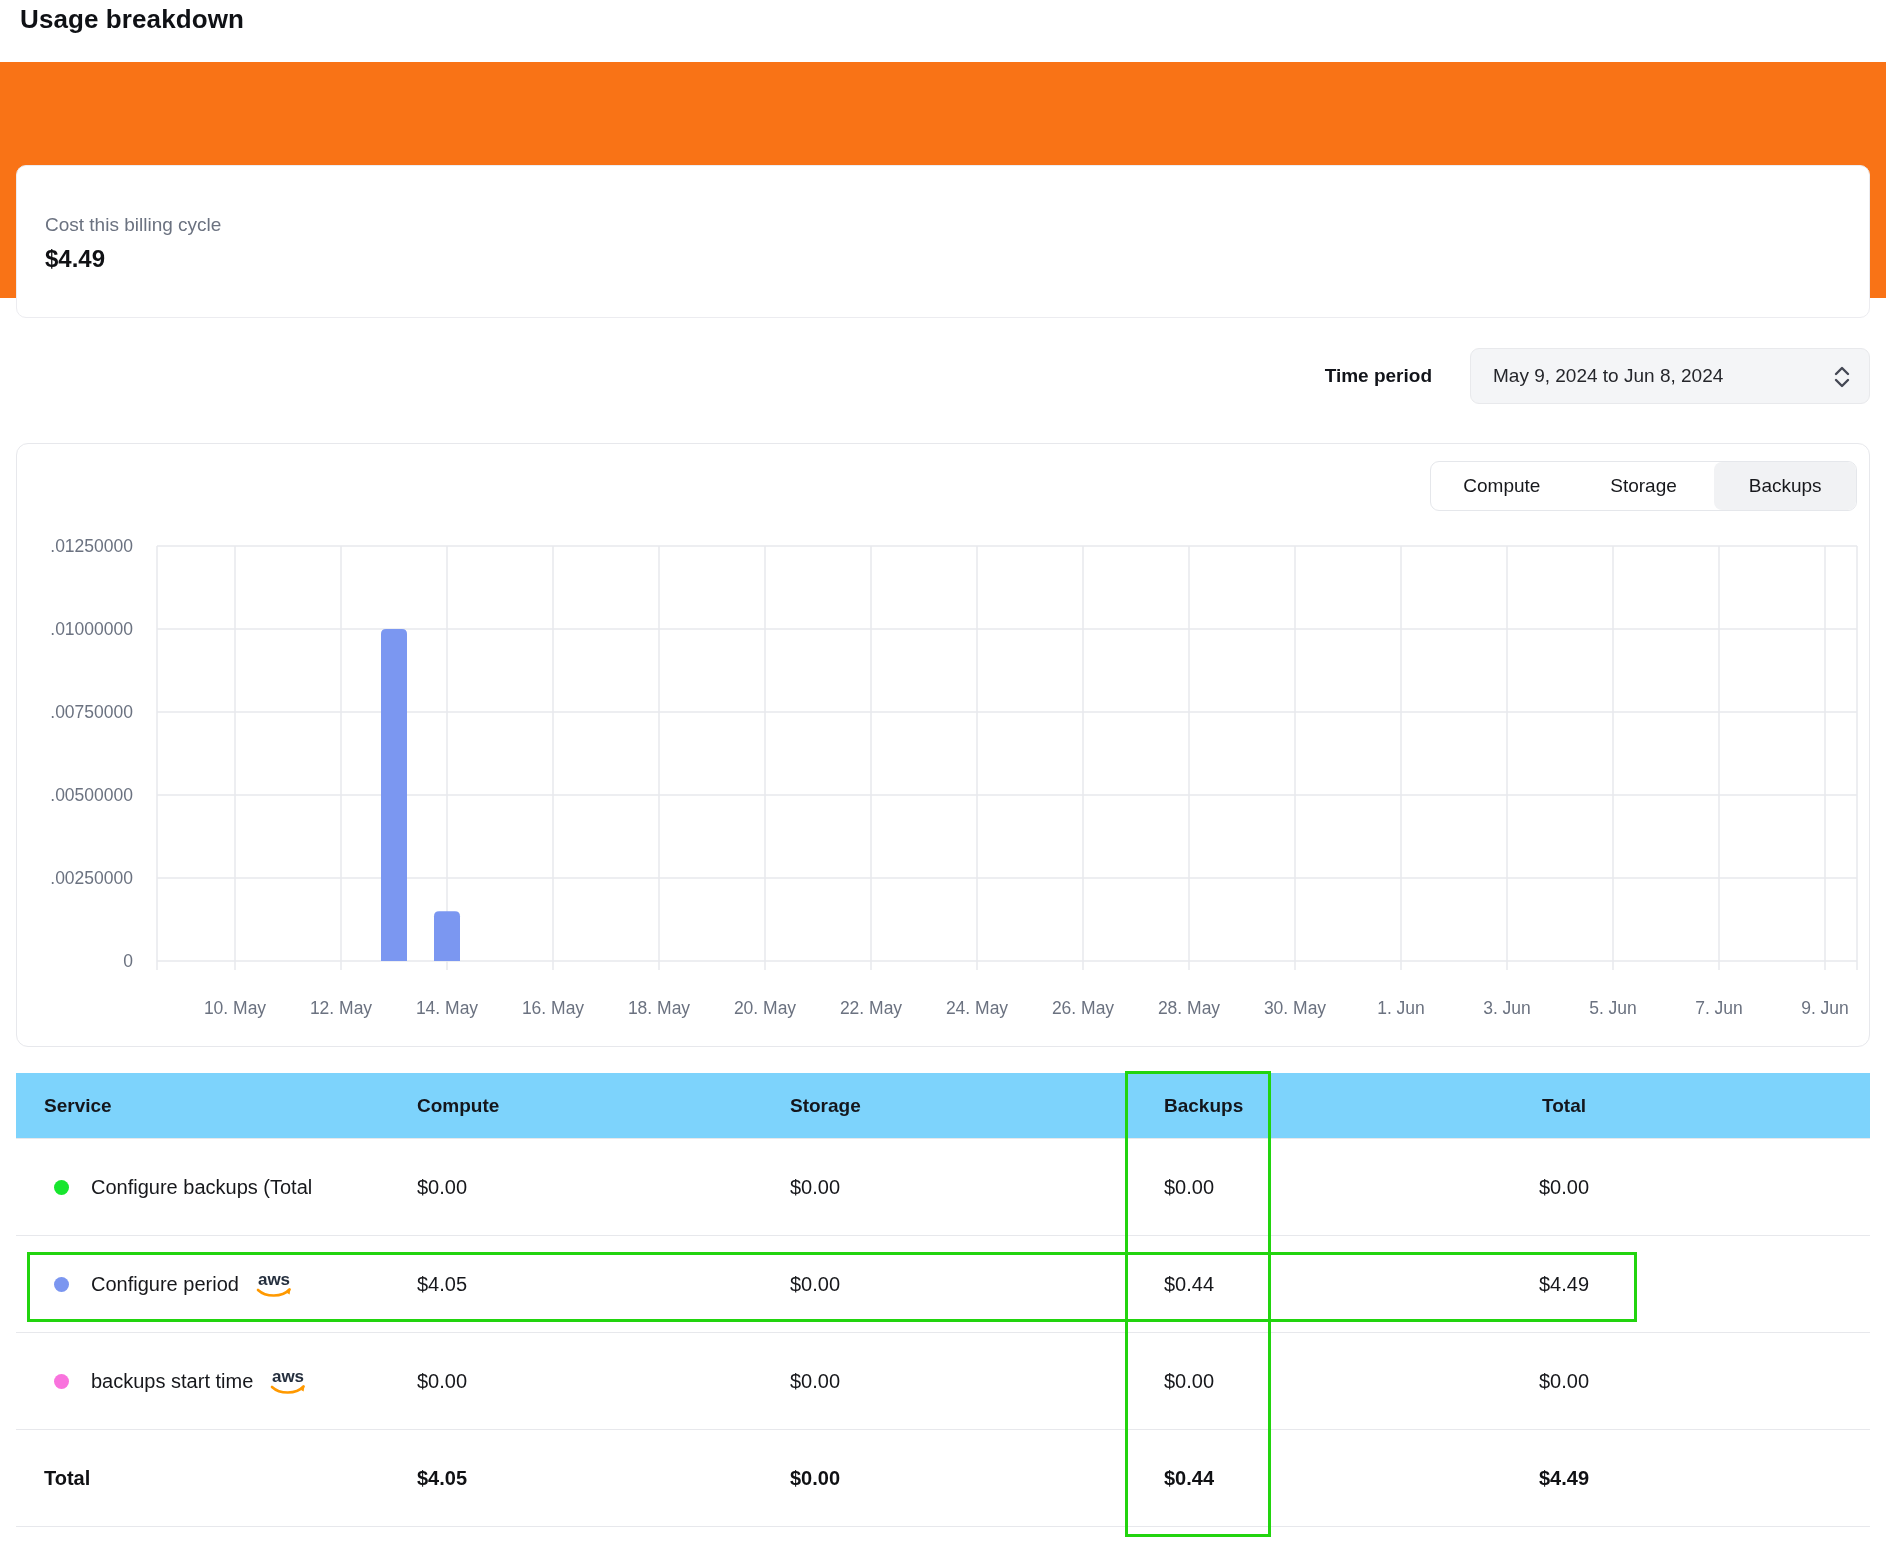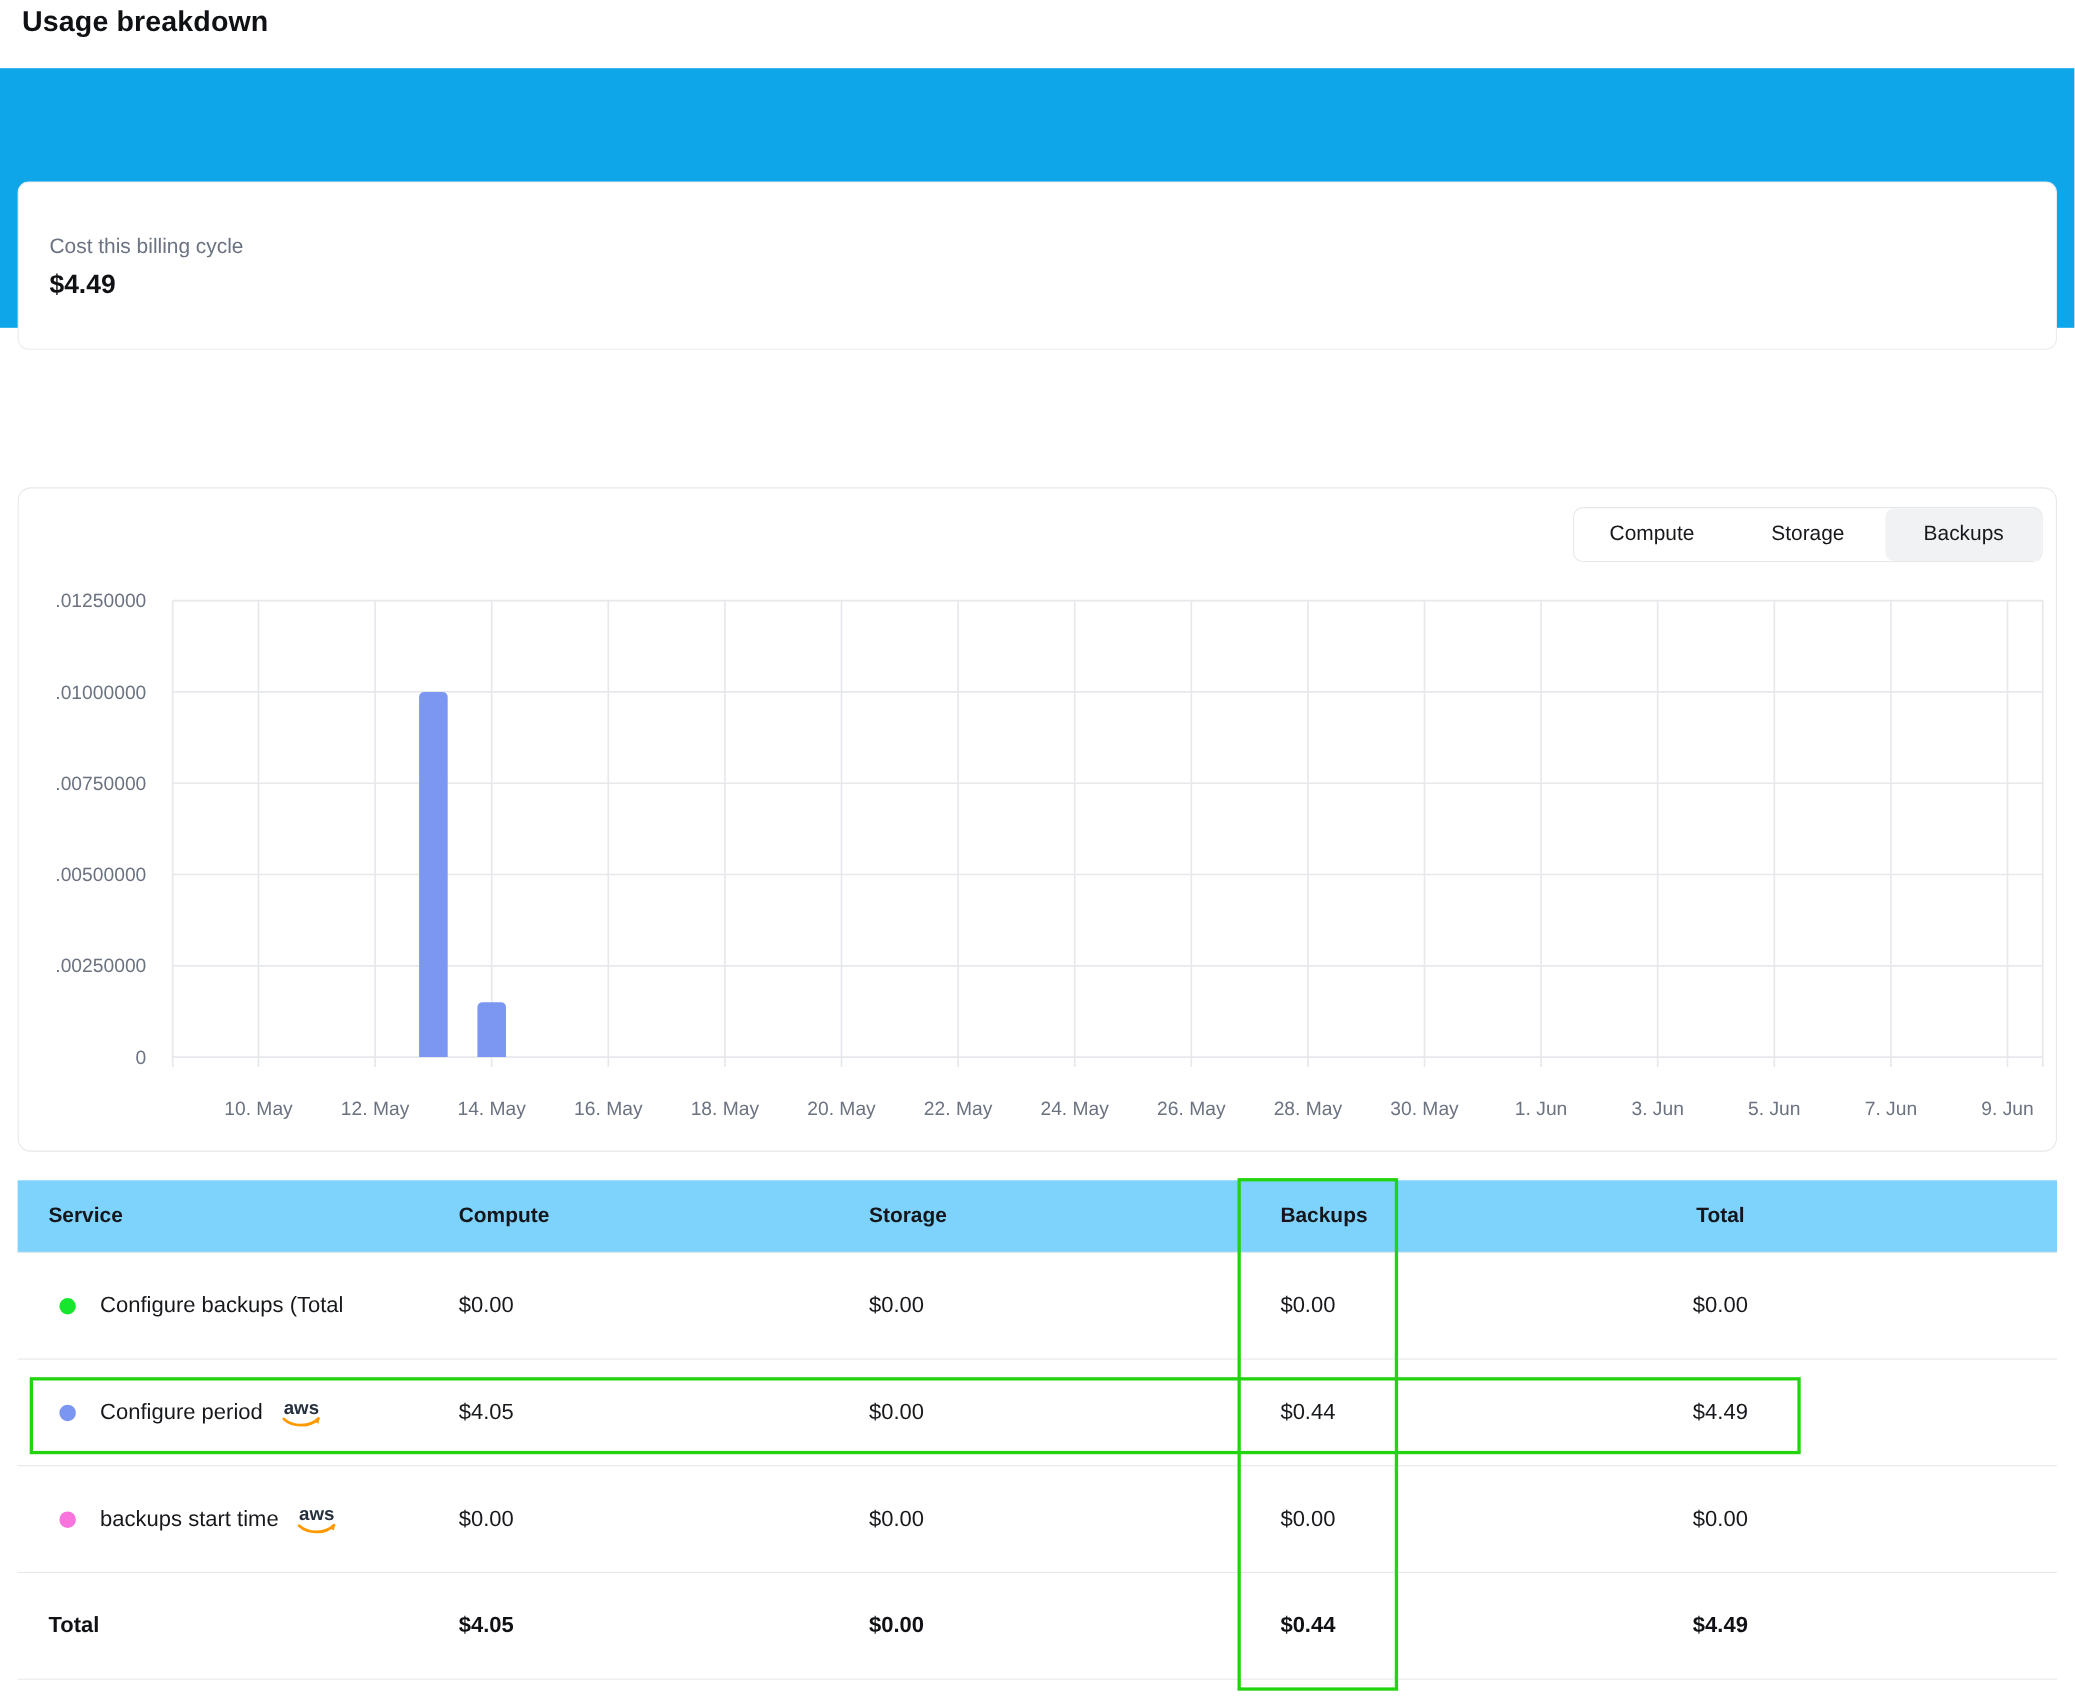--- a/index.html
+++ b/index.html
@@ -13,21 +13,21 @@
 
   
   .page-title {
     position:absolute; left:20px; top:4px;
     font-size:26px; font-weight:700; color:#0f1115; letter-spacing:.1px;
   }
 
   
   .gray-band {
     position:absolute; left:0; top:62px; width:1886px; height:236px;
-    background:#0ea5e9;
+    background:#f97316;
   }
   .cost-card {
     position:absolute; left:16px; top:103px; width:1854px; height:153px;
     background:#ffffff; border-radius:10px; border:1px solid #ececf0;
     padding:48px 0 0 28px;
   }
   .cost-label { font-size:19px; color:#6b7280; }
   .cost-value { margin-top:9px; font-size:24px; font-weight:700; color:#101114; }
 
   
@@ -93,20 +93,30 @@
 
   <div class="page-title">Usage breakdown</div>
 
   <div class="gray-band">
     <div class="cost-card">
       <div class="cost-label">Cost this billing cycle</div>
       <div class="cost-value">$4.49</div>
     </div>
   </div>
 
+  <div class="time-period-row">
+    <div class="time-period-label">Time period</div>
+    <div class="time-period-select">
+      <span>May 9, 2024 to Jun 8, 2024</span>
+      <svg class="select-updown" width="22" height="24" viewBox="0 0 22 24">
+        <path d="M5 9 L11 3 L17 9" fill="none" stroke="#444854" stroke-width="2.4" stroke-linecap="round" stroke-linejoin="round"></path>
+        <path d="M5 15 L11 21 L17 15" fill="none" stroke="#444854" stroke-width="2.4" stroke-linecap="round" stroke-linejoin="round"></path>
+      </svg>
+    </div>
+  </div>
 
   <div class="chart-card">
     <div class="tab-group">
       <div class="tab" id="tab-0">Compute</div>
       <div class="tab" id="tab-1">Storage</div>
       <div class="tab selected" id="tab-2">Backups</div>
     </div>
     <svg id="usage-chart" width="1852" height="602" viewBox="0 0 1852 602">
         <line x1="140" y1="102" x2="1840" y2="102" stroke="#e7e8ec" stroke-width="1.5"></line>
         <text x="116" y="108" text-anchor="end" font-size="17.5" fill="#6b7280">.01250000</text>

